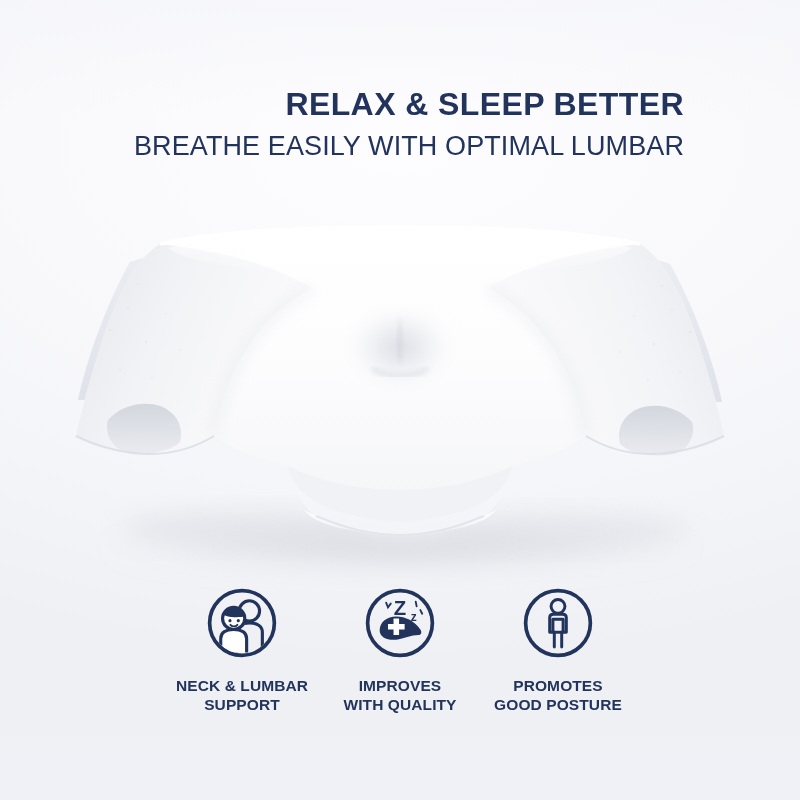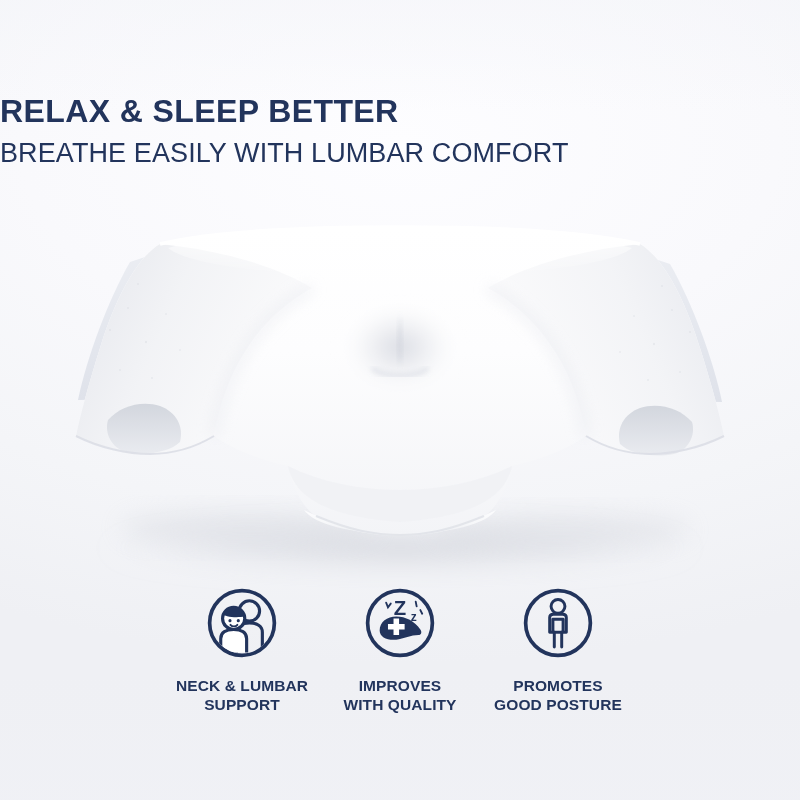--- a/index.html
+++ b/index.html
@@ -30,24 +30,24 @@
     inset: 0;
     pointer-events: none;
     background:
       linear-gradient(to bottom, rgba(244,245,249,0.55) 0%, rgba(255,255,255,0) 14%),
       linear-gradient(to top, rgba(240,241,246,0.7) 0%, rgba(255,255,255,0) 16%);
   }
 
   
   .headline-block {
     position: absolute;
-    top: 95px;
+    top: 88px;
     left: 0;
     width: 684px;
-    text-align: left;
+    text-align: right;
     z-index: 6;
   }
   .headline {
     font-size: 32px;
     font-weight: 700;
     letter-spacing: 0.4px;
     color: #22345c;
     line-height: 1.06;
     margin: 0;
     white-space: nowrap;
@@ -110,21 +110,21 @@
     white-space: pre-line;
   }
 </style>
 </head>
 <body>
 
 <div id="page">
 
   <div class="headline-block">
     <h1 class="headline">RELAX &amp; SLEEP BETTER</h1>
-    <h2 class="subheadline">BREATHE EASILY WITH LUMBAR COMFORT</h2>
+    <h2 class="subheadline">BREATHE EASILY WITH OPTIMAL LUMBAR</h2>
   </div>
 
   <div class="pillow-stage">
     <svg class="pillow-svg" viewBox="0 0 800 380" xmlns="http://www.w3.org/2000/svg">
       <defs>
 
         <radialGradient id="groundShadow" cx="50%" cy="50%" r="50%">
           <stop offset="0%" stop-color="#b9bcc6" stop-opacity="0.55"></stop>
           <stop offset="55%" stop-color="#c9ccd4" stop-opacity="0.28"></stop>
           <stop offset="100%" stop-color="#d8dae1" stop-opacity="0"></stop>

